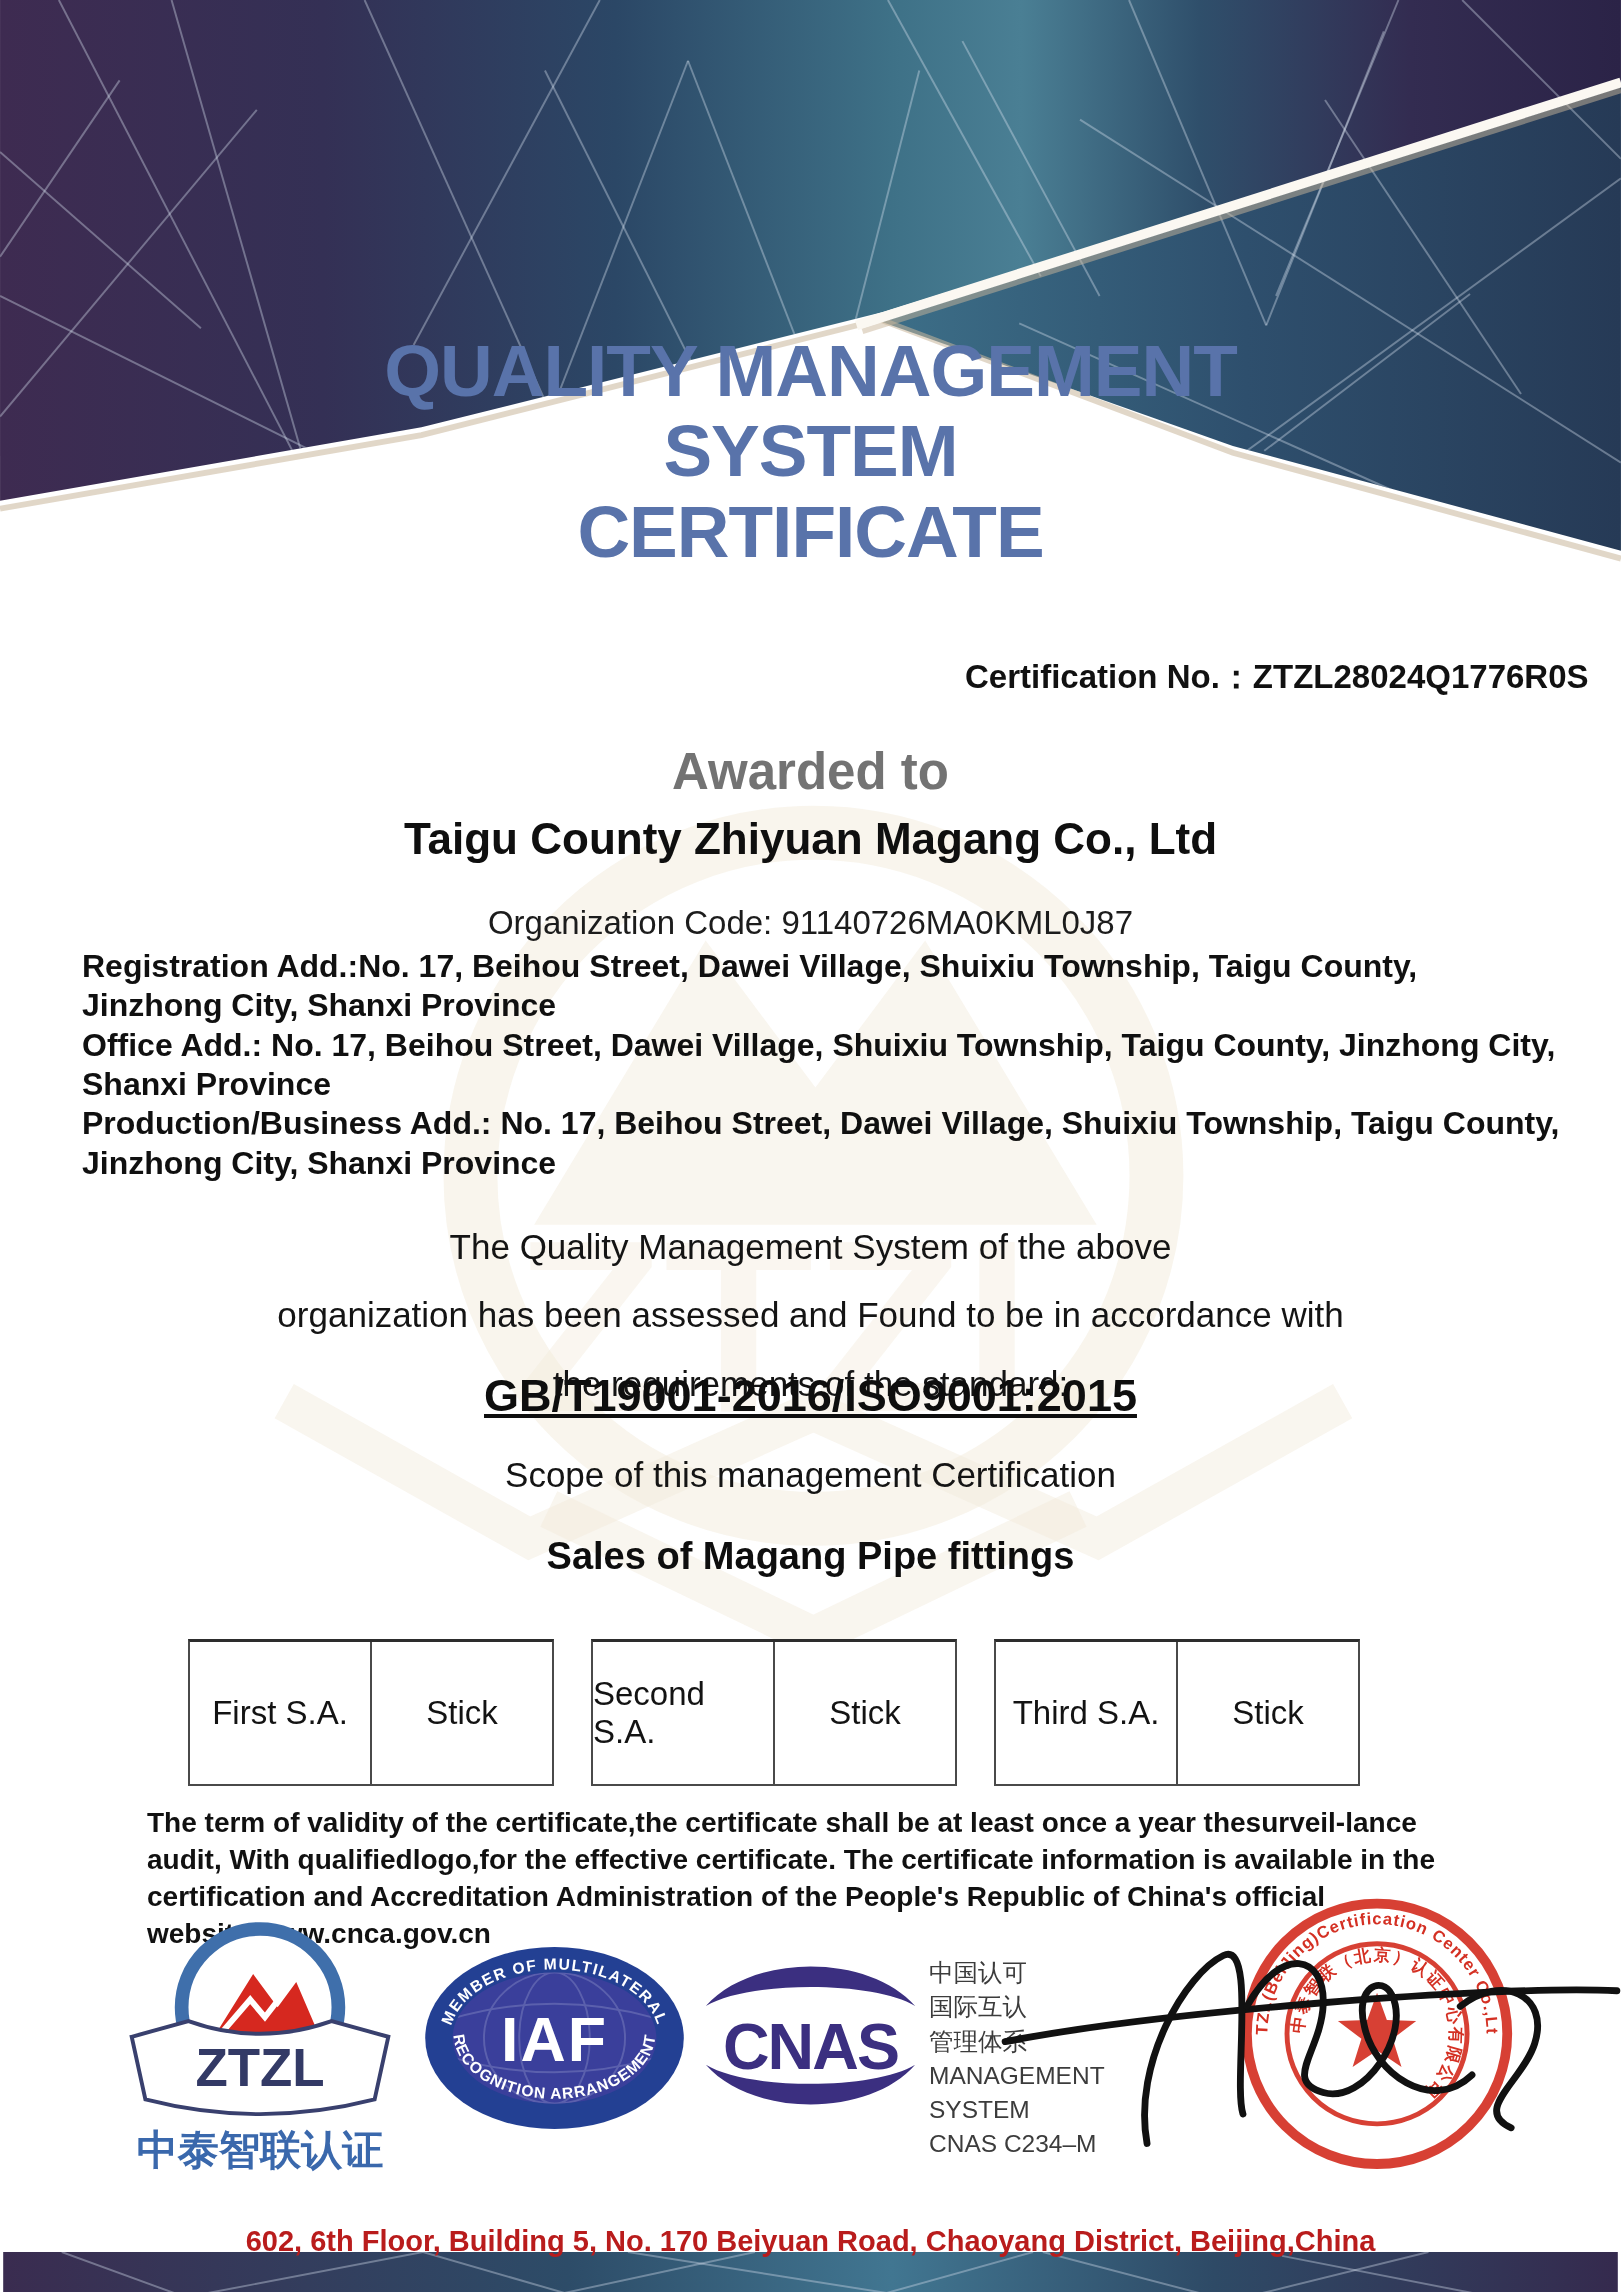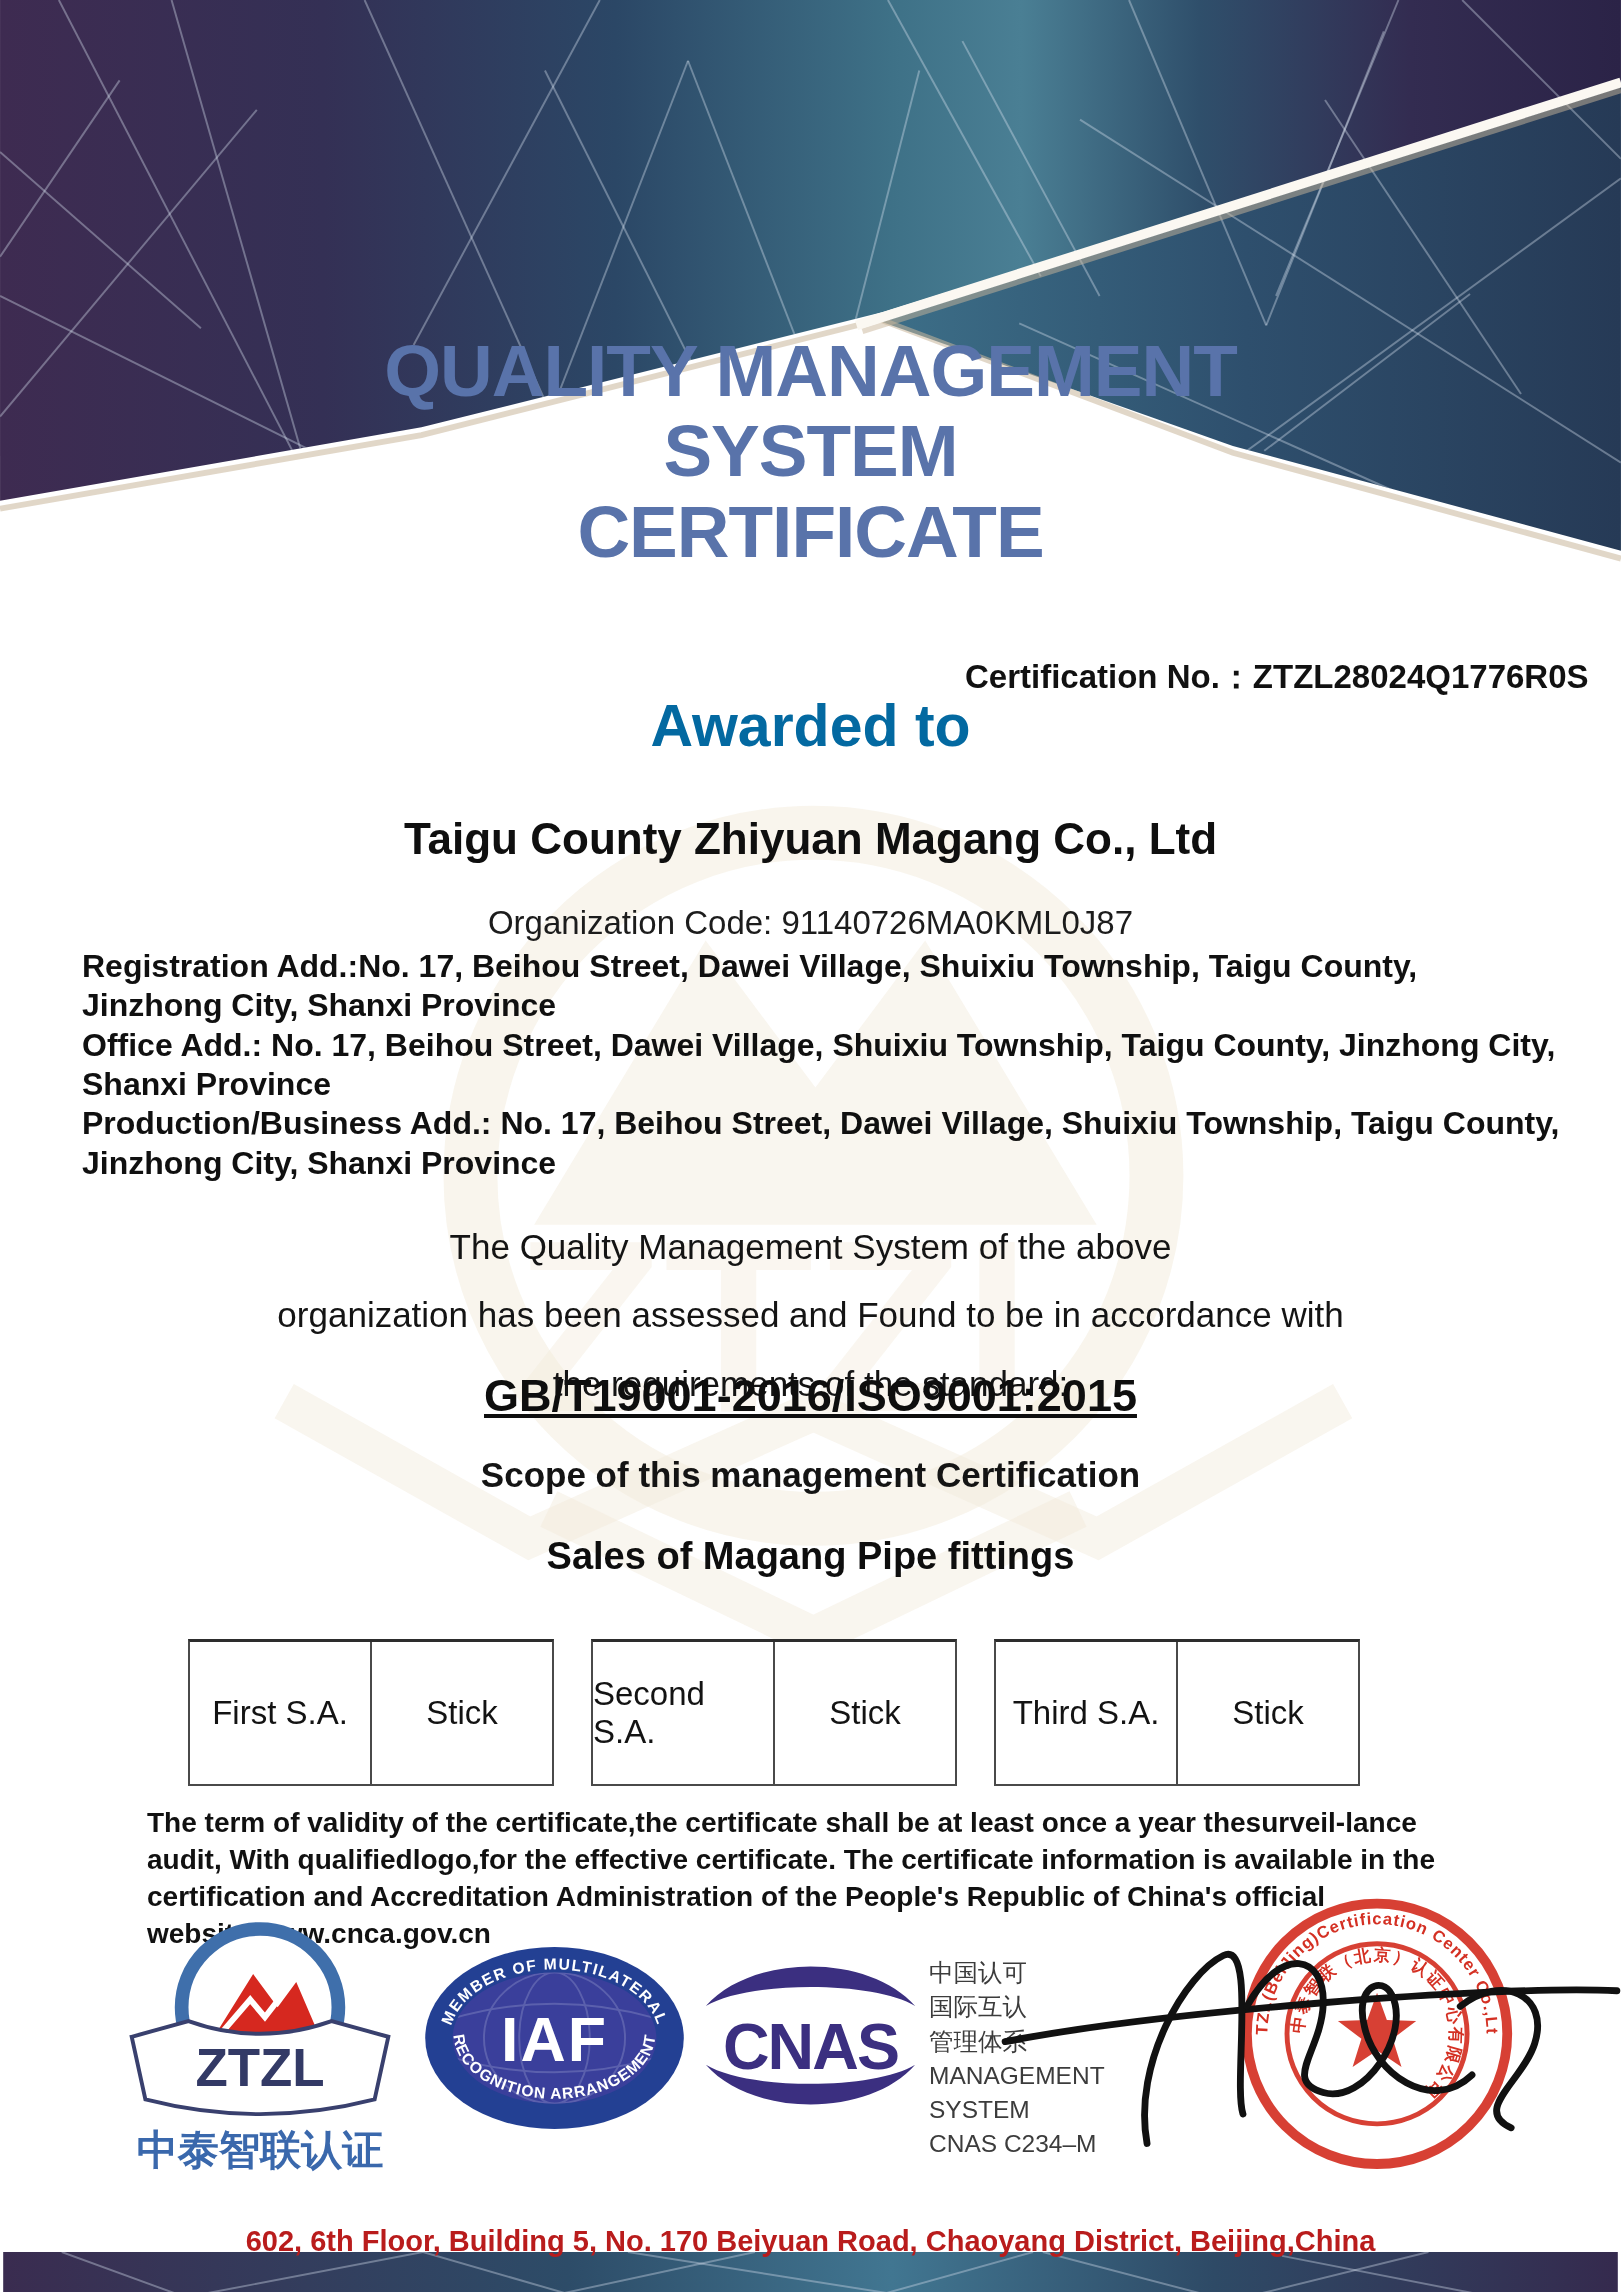--- a/index.html
+++ b/index.html
@@ -13,22 +13,22 @@
   .ftr-svg{position:absolute;bottom:0;left:0;z-index:1;}
   .content{position:absolute;inset:0;z-index:2;}
   .title-block{
     position:absolute;top:331px;left:0;width:100%;text-align:center;
     color:#5973aa;font-weight:700;font-size:73px;line-height:1.1;letter-spacing:-1px;
   }
   .cert-no{
     position:absolute;top:635px;left:965px;font-size:33px;font-weight:700;color:#111;margin-top:20px;
   }
   .awarded{
-    position:absolute;top:692px;left:0;width:100%;text-align:center;
-    font-size:59px;font-weight:700;color:#0369a1;
+    position:absolute;top:742px;left:0;width:100%;text-align:center;
+    font-size:51px;font-weight:700;color:#737373;
   }
   .company{
     position:absolute;top:814px;left:0;width:100%;text-align:center;
     font-size:44px;font-weight:600;color:#0f0f0f;
   }
   .orgcode{
     position:absolute;top:904px;left:0;width:100%;text-align:center;
     font-size:33px;font-weight:500;color:#1c1c1c;
   }
   .addresses{
@@ -39,21 +39,21 @@
   .assessment{
     position:absolute;top:1213px;left:0;width:100%;text-align:center;
     font-size:35px;font-weight:500;color:#141414;line-height:1.95;
   }
   .standard{
     position:absolute;top:1370px;left:0;width:100%;text-align:center;
     font-size:45px;font-weight:700;color:#0e0e0e;letter-spacing:0px;text-decoration:underline;
   }
   .scope-heading{
     position:absolute;top:1455px;left:0;width:100%;text-align:center;
-    font-size:35px;font-weight:700;color:#141414;
+    font-size:35px;font-weight:400;color:#141414;
   }
   .scope-value{
     position:absolute;top:1535px;left:0;width:100%;text-align:center;
     font-size:38px;font-weight:700;color:#0e0e0e;
   }
   .audit-table{
     position:absolute;top:1639px;left:188px;width:1246px;height:147px;
     display:flex;gap:37px;
   }
   .audit-box{

